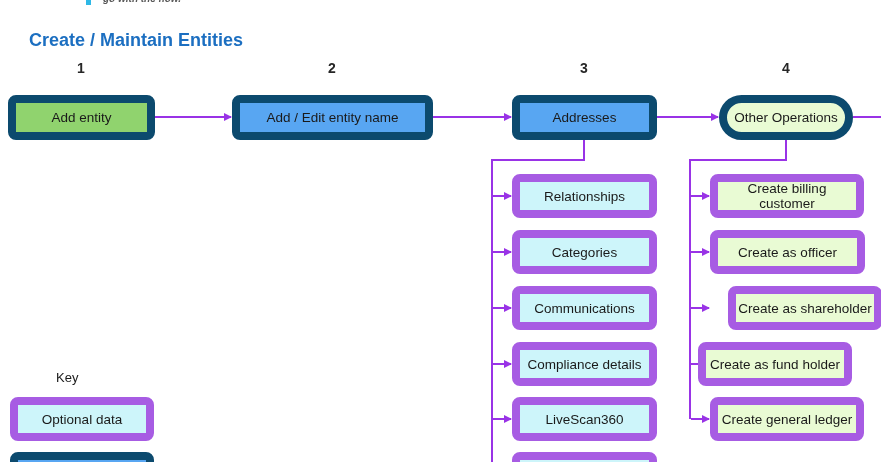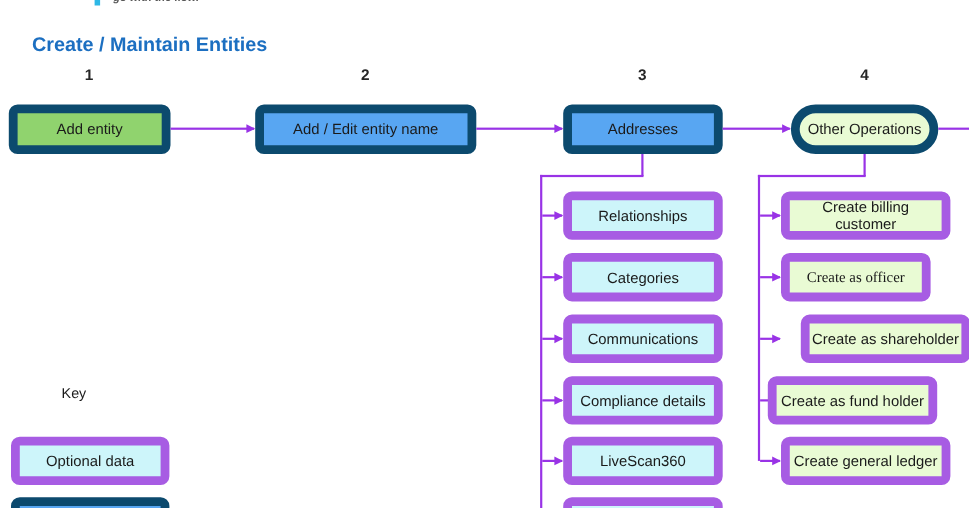--- a/index.html
+++ b/index.html
@@ -98,34 +98,34 @@
   <div class="conn" style="left:689px;top:159px;width:2px;height:260px;"></div>
   <div class="arrow head" style="left:691px;top:195px;width:18px;"></div>
   <div class="arrow head" style="left:691px;top:251px;width:18px;"></div>
   <div class="arrow head" style="left:691px;top:307px;width:18px;"></div>
   <div class="arrow head" style="left:691px;top:363px;width:18px;"></div>
   <div class="arrow head" style="left:691px;top:418px;width:18px;"></div>
 
   <div class="shape pale" style="left:710px;top:174px;width:154px;height:44px;">
     <span>Create billing customer</span>
   </div>
-  <div class="shape pale" style="left:710px;top:230px;width:136px;height:44px;font-family:Liberation Serif, serif;">
+  <div class="shape pale" style="left:710px;top:230px;width:155px;height:44px;">
     <span>Create as officer</span>
   </div>
   <div class="shape pale" style="left:728px;top:286px;width:154px;height:44px;">
     <span>Create as shareholder</span>
   </div>
   <div class="shape pale" style="left:698px;top:342px;width:154px;height:44px;">
     <span>Create as fund holder</span>
   </div>
   <div class="shape pale" style="left:710px;top:397px;width:154px;height:44px;">
     <span>Create general ledger</span>
   </div>
 
-  <div style="position:absolute;left:56px;top:350px;font-size:13px;">Key</div>
+  <div style="position:absolute;left:56px;top:370px;font-size:13px;">Key</div>
   <div class="shape cyan" style="left:10px;top:397px;width:144px;height:44px;">
     <span>Optional data</span>
   </div>
   <div class="shape blue" style="left:10px;top:452px;width:144px;height:44px;">
     <span></span>
   </div>
 
 </div>
 
 </body></html>

